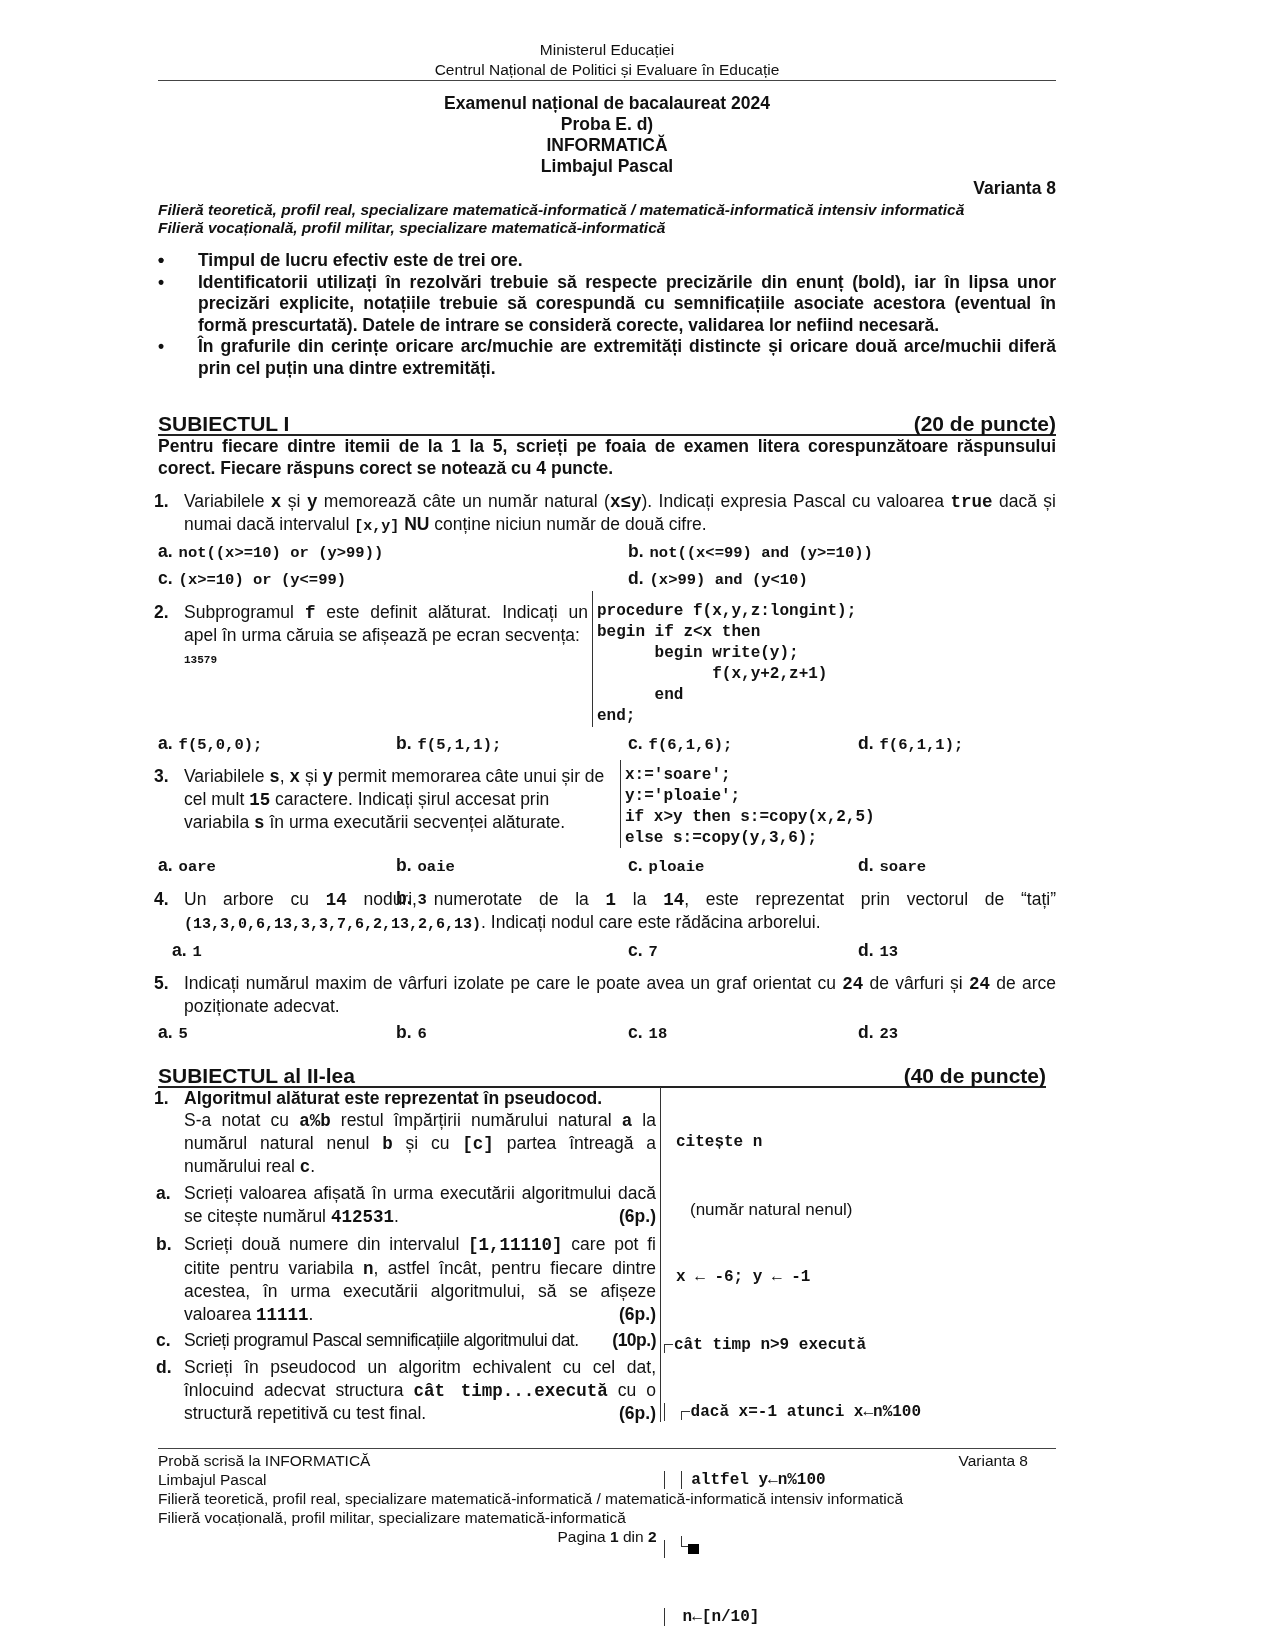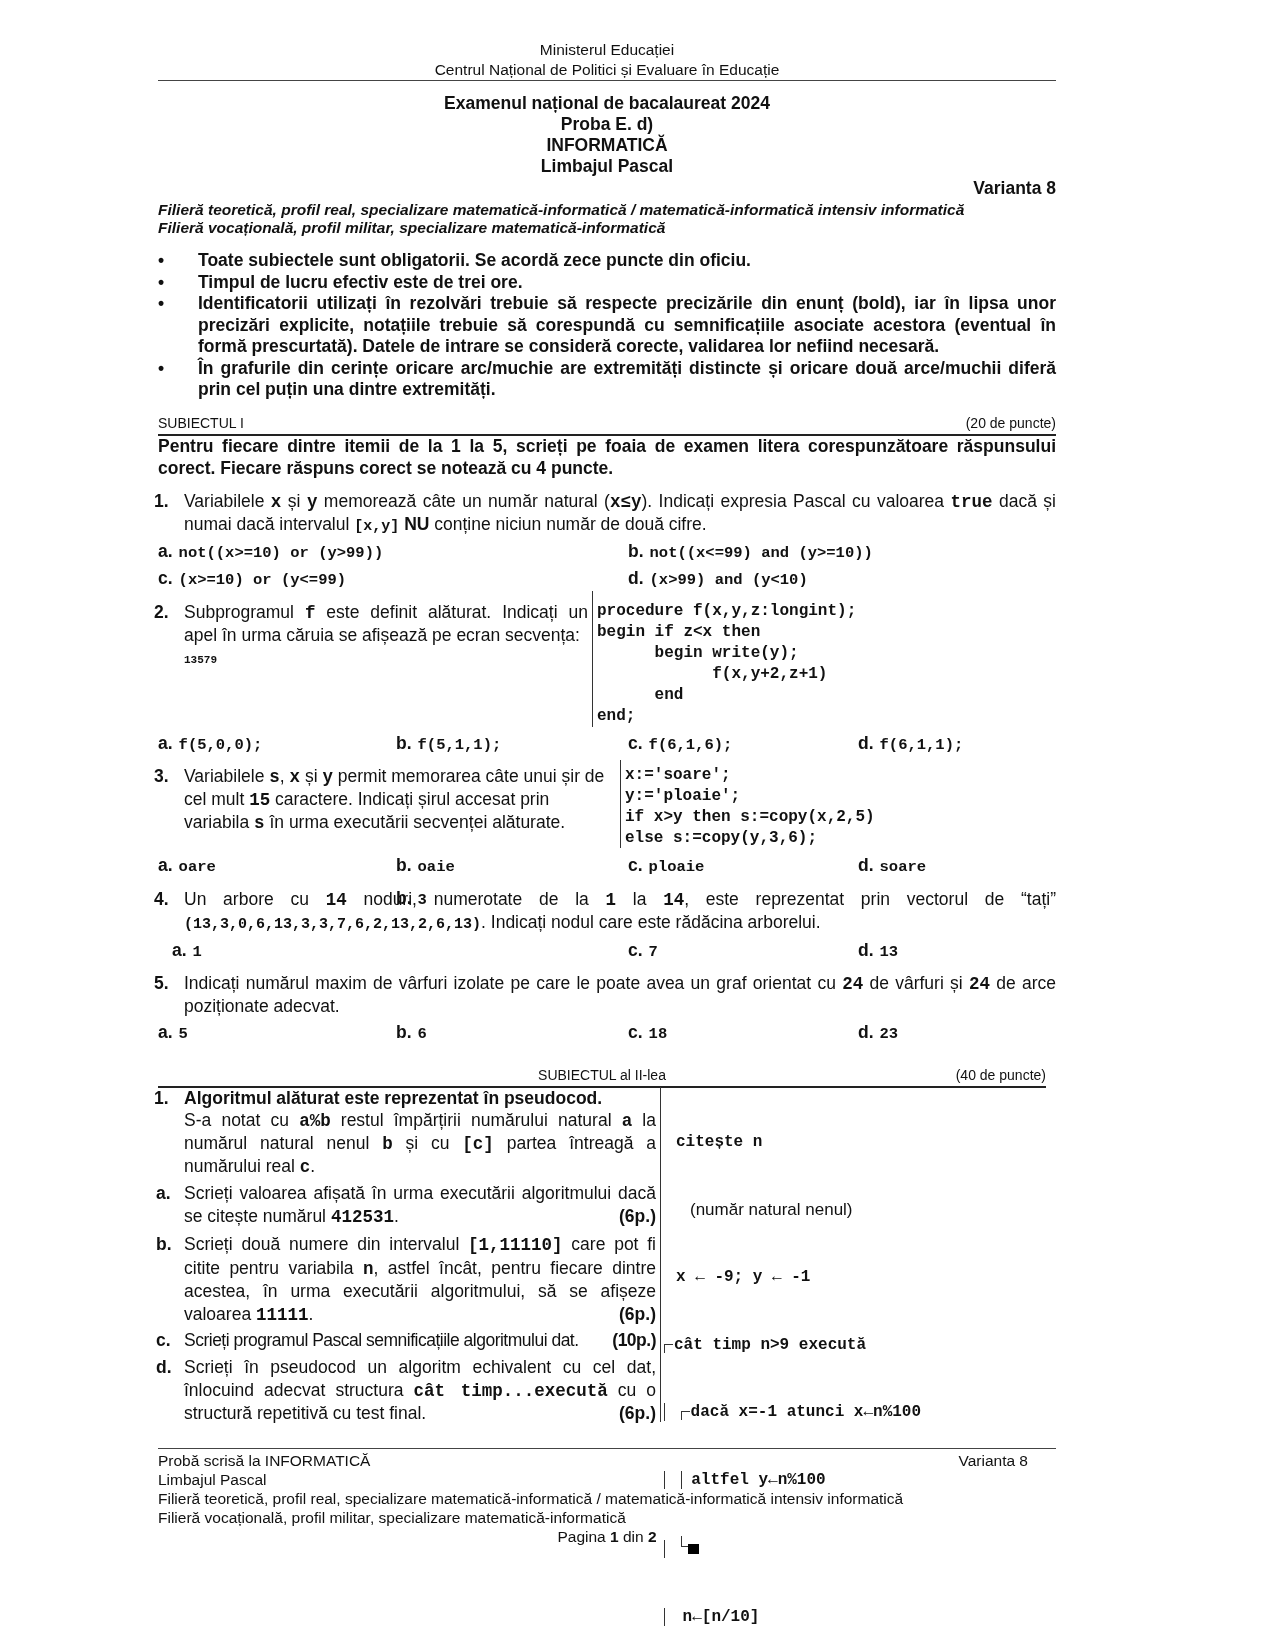--- a/index.html
+++ b/index.html
@@ -7,21 +7,21 @@
   .page { position: absolute; left: 158px; top: 0; width: 898px; }
   .mono { font-family: "Liberation Mono", monospace; font-weight: bold; }
   .hdr { position: absolute; left: 0; width: 898px; text-align: center; font-size: 15.5px; line-height: 19px; }
   .hr { position: absolute; left: 0; width: 898px; height: 0; border-top: 1.5px solid #444; }
   .center-bold { position: absolute; left: 0; width: 898px; text-align: center; font-weight: bold; font-size: 17.5px; line-height: 21.5px; }
   .varianta { position: absolute; right: 0; top: 178px; font-weight: bold; font-size: 17.5px; }
   .filiera { position: absolute; left: 0; font-style: italic; font-weight: bold; font-size: 15.5px; line-height: 19px; white-space: nowrap; }
   .bullets { position: absolute; left: 0; top: 250px; width: 898px; font-weight: bold; font-size: 17.5px; line-height: 21.5px; }
   .bullet { position: relative; padding-left: 40px; text-align: justify; }
   .bullet .dot { position: absolute; left: 0; top: 0; }
-  .subj-head { position: absolute; left: 0; width: 898px; font-weight: normal; font-size: 14px; line-height: 21px; border-bottom: 2px solid #222; }
+  .subj-head { position: absolute; left: 0; width: 898px; font-weight: bold; font-size: 21px; line-height: 21px; border-bottom: 2px solid #222; }
   .subj-head .pts { position: absolute; right: 0; top: 0; }
   .intro { position: absolute; left: 0; width: 898px; font-weight: bold; font-size: 17.5px; line-height: 21.5px; text-align: justify; }
   .q { position: absolute; left: 0; font-size: 17.5px; line-height: 22px; }
   .q .num { position: absolute; left: -4px; font-weight: bold; }
   .q .txt { position: absolute; left: 26px; text-align: justify; }
   .opt { position: absolute; font-size: 17px; white-space: nowrap; }
   .opt .l { font-weight: bold; font-size: 17.5px; margin-right: 6px; }
   .opt .v { font-family: "Liberation Mono", monospace; font-weight: bold; font-size: 15.5px; }
   .code { position: absolute; font-family: "Liberation Mono", monospace; font-weight: bold; font-size: 16px; line-height: 21px; white-space: pre; }
   .vline { position: absolute; width: 0; border-left: 1.5px solid #333; }
@@ -46,21 +46,21 @@
   <div class="center-bold" style="top:93px;">Examenul național de bacalaureat 2024</div>
   <div class="center-bold" style="top:114px;">Proba E. d)</div>
   <div class="center-bold" style="top:135px;">INFORMATICĂ</div>
   <div class="center-bold" style="top:156px;">Limbajul Pascal</div>
   <div class="varianta">Varianta 8</div>
 
   <div class="filiera" style="top:200px;">Filieră teoretică, profil real, specializare matematică-informatică / matematică-informatică intensiv informatică</div>
   <div class="filiera" style="top:218px;">Filieră vocațională, profil militar, specializare matematică-informatică</div>
 
   <div class="bullets">
-    <div class="bullet"><span class="dot">•</span><span>Toate subiectele sunt obligatorii. Se acordă zece puncte din oficiu.</span></div>
+    <div class="bullet"><span class="dot">•</span></div>
     <div class="bullet"><span class="dot">•</span><span>Timpul de lucru efectiv este de trei ore.</span></div>
     <div class="bullet"><span class="dot">•</span><span>Identificatorii utilizați în rezolvări trebuie să respecte precizările din enunț (bold), iar în lipsa unor precizări explicite, notațiile trebuie să corespundă cu semnificațiile asociate acestora (eventual în formă prescurtată). Datele de intrare se consideră corecte, validarea lor nefiind necesară.</span></div>
     <div class="bullet"><span class="dot">•</span><span>În grafurile din cerințe oricare arc/muchie are extremități distincte și oricare două arce/muchii diferă prin cel puțin una dintre extremități.</span></div>
   </div>
 
   <div class="subj-head" style="top:413px;">
     <span>SUBIECTUL I</span>
     <span class="pts">(20 de puncte)</span>
   </div>
   <div class="intro" style="top:436px;">Pentru fiecare dintre itemii de la 1 la 5, scrieți pe foaia de examen litera corespunzătoare răspunsului corect. Fiecare răspuns corect se notează cu 4 puncte.</div>
@@ -115,21 +115,21 @@
 
   <div class="q" style="top:972px; width:898px;">
     <span class="num">5.</span>
     <div class="txt" style="width:872px;"><span>Indicați numărul maxim de vârfuri izolate pe care le poate avea un graf orientat cu </span><span class="mono">24</span><span> de vârfuri și </span><span class="mono">24</span><span> de arce poziționate adecvat.</span></div>
   </div>
   <div class="opt" style="left:0; top:1022px;"><span class="l">a.</span><span class="v">5</span></div>
   <div class="opt" style="left:238px; top:1022px;"><span class="l">b.</span><span class="v">6</span></div>
   <div class="opt" style="left:470px; top:1022px;"><span class="l">c.</span><span class="v">18</span></div>
   <div class="opt" style="left:700px; top:1022px;"><span class="l">d.</span><span class="v">23</span></div>
 
-  <div class="subj-head" style="top:1065px; width:888px;text-align:center;">
+  <div class="subj-head" style="top:1065px; width:888px;">
     <span>SUBIECTUL al II-lea</span>
     <span class="pts">(40 de puncte)</span>
   </div>
 
   <div class="q" style="top:1087px; width:500px;">
     <span class="num">1.</span>
     <div class="txt" style="width:472px;"><b>Algoritmul alăturat este reprezentat în pseudocod.</b><br><span>S-a notat cu </span><span class="mono">a%b</span><span> restul împărțirii numărului natural </span><span class="mono">a</span><span> la numărul natural nenul </span><span class="mono">b</span><span> și cu </span><span class="mono">[c]</span><span> partea întreagă a numărului real </span><span class="mono">c</span><span>.</span></div>
   </div>
 
   <div class="sub" style="top:1182px;">
@@ -147,21 +147,21 @@
   <div class="sub" style="top:1356px;">
     <span class="l">d.</span>
     <div class="t"><span>Scrieți în pseudocod un algoritm echivalent cu cel dat, înlocuind adecvat structura </span><span class="mono">cât timp...execută</span><span> cu o structură repetitivă cu test final.</span><span class="p">(6p.)</span></div>
   </div>
 
   <div class="vline" style="left:502px; top:1087px; height:335px;"></div>
 
   <div style="position:absolute; left:506px; top:1086px; font-family:'Liberation Mono',monospace; font-weight:bold; font-size:16px; line-height:22.5px; white-space:pre;">
     <div style="padding-left:12px;">citește n</div>
     <div style="padding-left:26px; font-family:'Liberation Sans',sans-serif; font-weight:normal; font-size:17px;">(număr natural nenul)</div>
-    <div style="padding-left:12px;">x ← -9; y ← -1</div>
+    <div style="padding-left:12px;">x ← -6; y ← -1</div>
     <div><span class="br-corner"></span><span>cât timp n&gt;9 execută</span></div>
     <div style="padding-left:0;"><span style="border-left:1.5px solid #333; margin-right:6px;">&nbsp;</span><span class="br-corner"></span><span>dacă x=-1 atunci x←n%100</span></div>
     <div><span style="border-left:1.5px solid #333; margin-right:6px;">&nbsp;</span><span style="border-left:1.5px solid #333;">&nbsp;</span><span>altfel y←n%100</span></div>
     <div><span style="border-left:1.5px solid #333; margin-right:6px;">&nbsp;</span><span class="bl-corner"></span><span class="blk"></span></div>
     <div><span style="border-left:1.5px solid #333; margin-right:8px;">&nbsp;</span><span>n←[n/10]</span></div>
     
     
     
     
     

